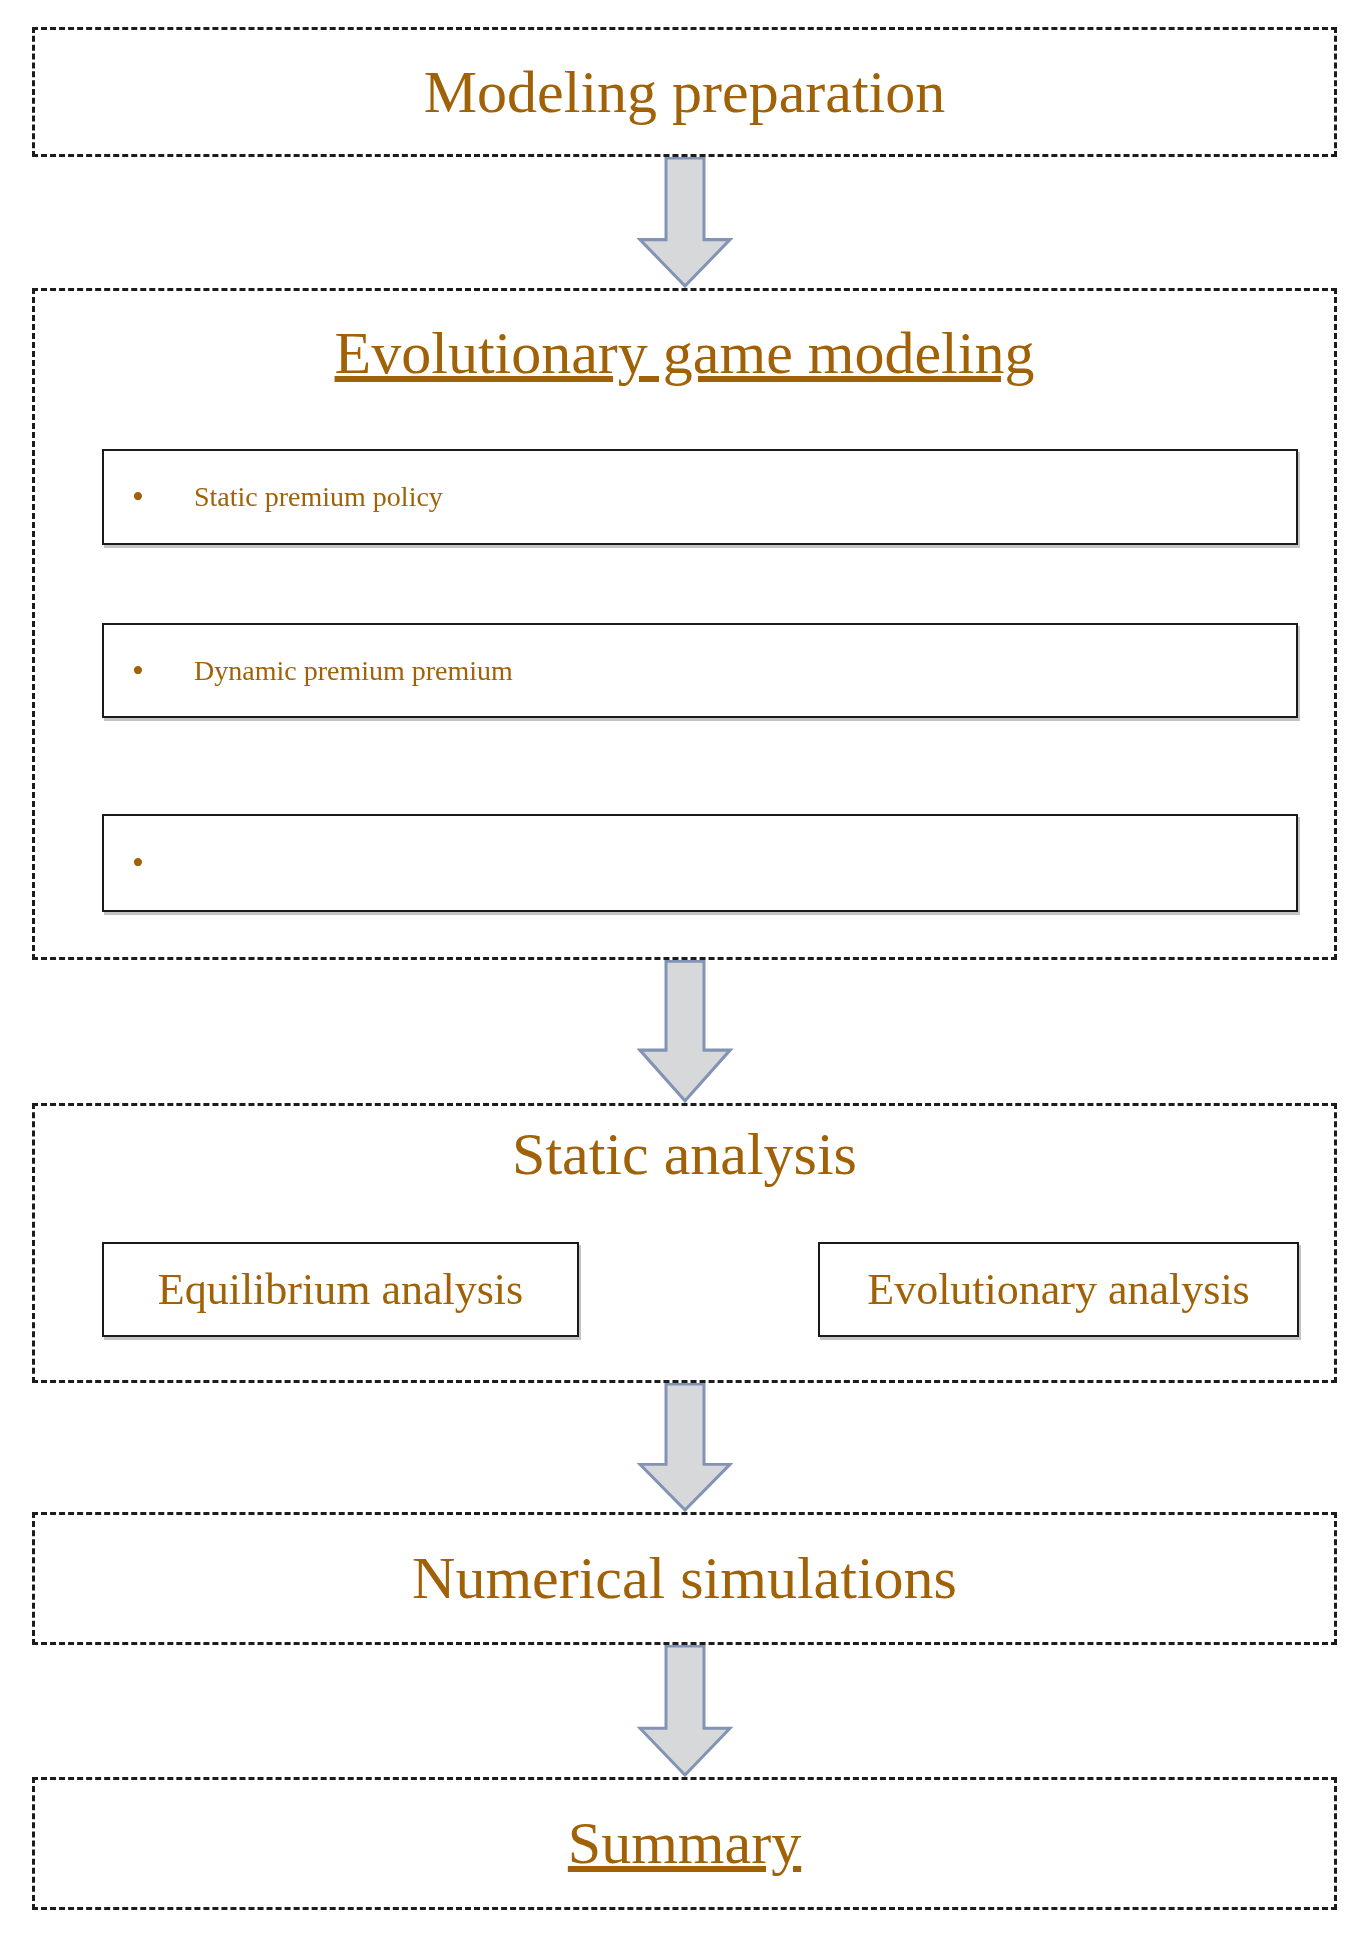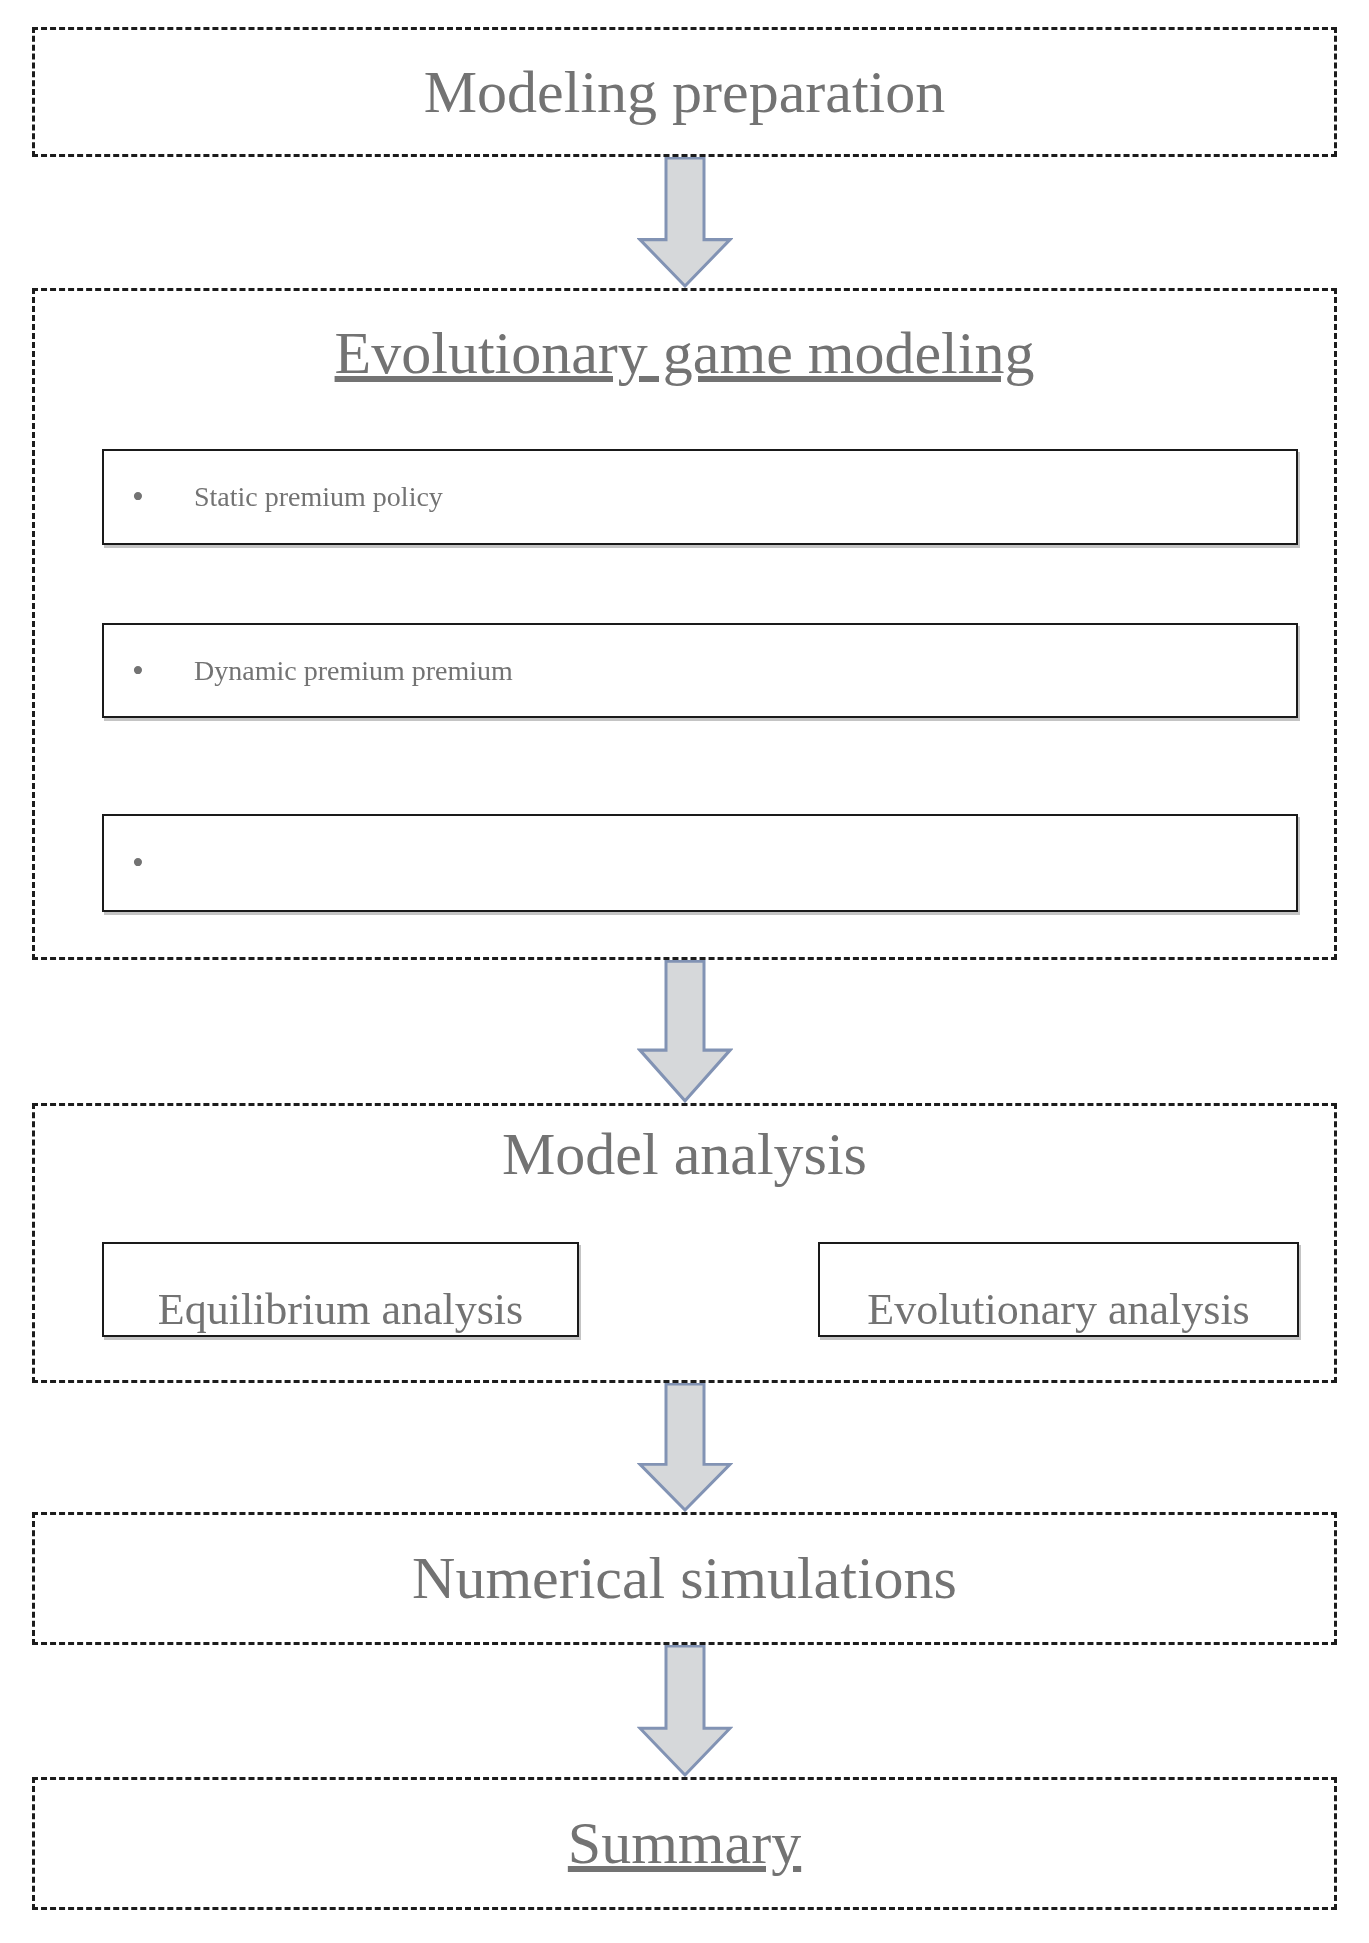--- a/index.html
+++ b/index.html
@@ -6,21 +6,21 @@
     margin: 0;
     padding: 0;
     background: #ffffff;
   }
   .page {
     position: relative;
     width: 1369px;
     height: 1943px;
     background: #ffffff;
     font-family: "Liberation Serif", "DejaVu Serif", serif;
-    color: #737373;
+    color: #a16207;
     overflow: hidden;
   }
   .dash-box {
     position: absolute;
     left: 32px;
     width: 1305px;
     border: 3px dashed #1c1c1c;
     box-sizing: border-box;
     background: #ffffff;
   }
@@ -70,21 +70,21 @@
     flex: 0 0 auto;
   }
   .policy-label {
     font-size: 28px;
     white-space: nowrap;
   }
   .analysis-box {
     top: 136px;
     height: 95px;
     display: flex;
-    align-items: flex-end;
+    align-items: center;
     justify-content: center;
     font-size: 44px;
     white-space: nowrap;
   }
   .analysis-left  { left: 67px;  width: 477px; }
   .analysis-right { left: 783px; width: 481px; }
 
   .arrow {
     position: absolute;
     left: 637px;
@@ -125,21 +125,21 @@
     <div class="solid-box policy-box policy3">
       <span class="bullet">•</span>
     </div>
   </section>
 
   <svg class="arrow arrow2" viewBox="0 0 96 130" preserveAspectRatio="none">
     <polygon points="29,1 67,1 67,82 93,82 48,128 3,82 29,82" stroke-width="3" stroke-linejoin="miter" fill="#d6d8da" stroke="#8293b4"></polygon>
   </svg>
 
   <section class="dash-box box3">
-    <h2 class="stage-title box3-title">Model analysis</h2>
+    <h2 class="stage-title box3-title">Static analysis</h2>
 
     <div class="solid-box analysis-box analysis-left">
       <span>Equilibrium analysis</span>
     </div>
 
     <div class="solid-box analysis-box analysis-right">
       <span>Evolutionary analysis</span>
     </div>
   </section>
 

